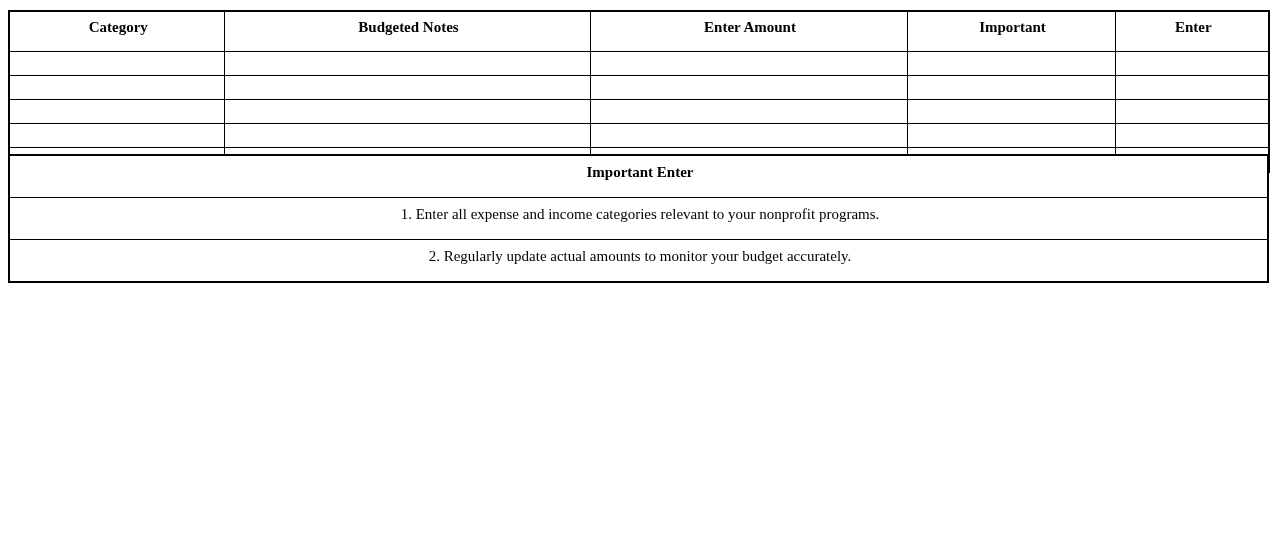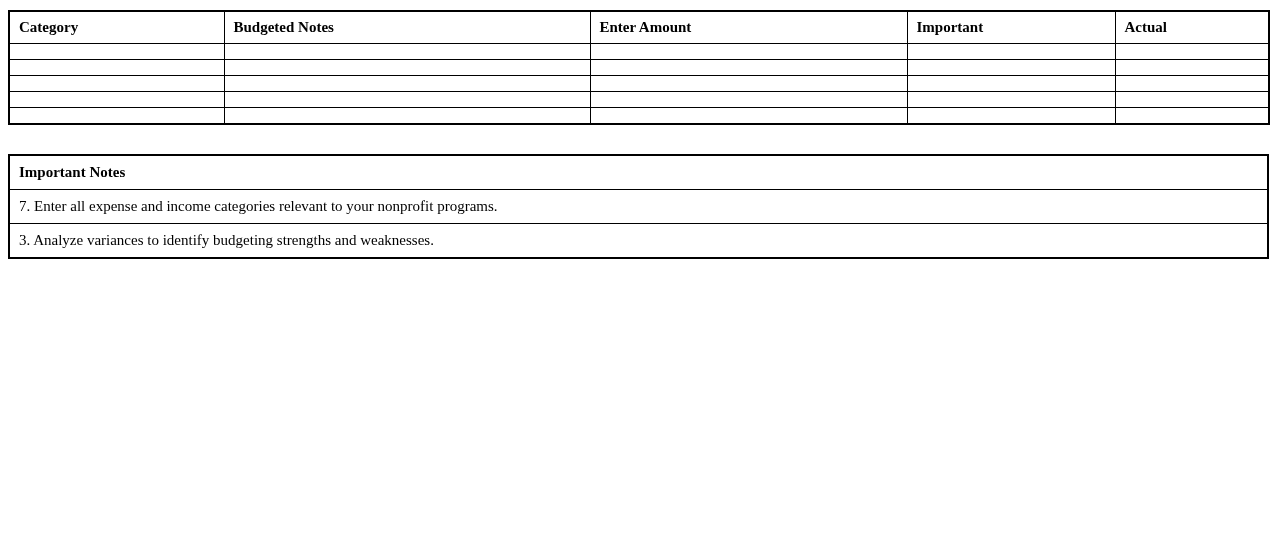--- a/index.html
+++ b/index.html
@@ -23,24 +23,24 @@
     table-layout: fixed;
     position: absolute;
     left: 8px;
     width: 1261px;
     background: #ffffff;
   }
   table.budget-table { top: 10px; }
   table.notes-table  { top: 154px; }
   th, td {
     border: 1px solid #000000;
-    padding: 0 6px 0 9px;
+    padding: 0 6px 8px 9px;
     font-size: 15px;
     vertical-align: middle;
-    text-align: left;
+    text-align: center;
     overflow: hidden;
     white-space: nowrap;
   }
   table { border: 2px solid #000000; }
   .budget-table th { height: 31px; font-weight: bold; }
   .budget-table td { height: 15px; }
   .notes-table th  { height: 33px; font-weight: bold; }
   .notes-table td  { height: 33px; font-weight: normal; }
   
   .col-category { width: 215px; }
@@ -61,21 +61,21 @@
       <col class="col-actual">
       <col class="col-variance">
       <col class="col-notes">
     </colgroup>
     <thead>
       <tr>
         <th>Category</th>
         <th>Budgeted Notes</th>
         <th>Enter Amount</th>
         <th>Important</th>
-        <th>Actual</th>
+        <th>Enter</th>
       </tr>
     </thead>
     <tbody>
       <tr>
         <td></td>
         <td></td>
         <td></td>
         <td></td>
         <td></td>
       </tr>
@@ -106,26 +106,26 @@
         <td></td>
         <td></td>
         <td></td>
       </tr>
     </tbody>
   </table>
 
   <table class="notes-table">
     <thead>
       <tr>
-        <th>Important Notes</th>
+        <th>Important Enter</th>
       </tr>
     </thead>
     <tbody>
       <tr>
-        <td>7. Enter all expense and income categories relevant to your nonprofit programs.</td>
+        <td>1. Enter all expense and income categories relevant to your nonprofit programs.</td>
       </tr>
       <tr>
-        <td>3. Analyze variances to identify budgeting strengths and weaknesses.</td>
+        <td>2. Regularly update actual amounts to monitor your budget accurately.</td>
       </tr>
     </tbody>
   </table>
 
 </div>
 
 </body></html>

